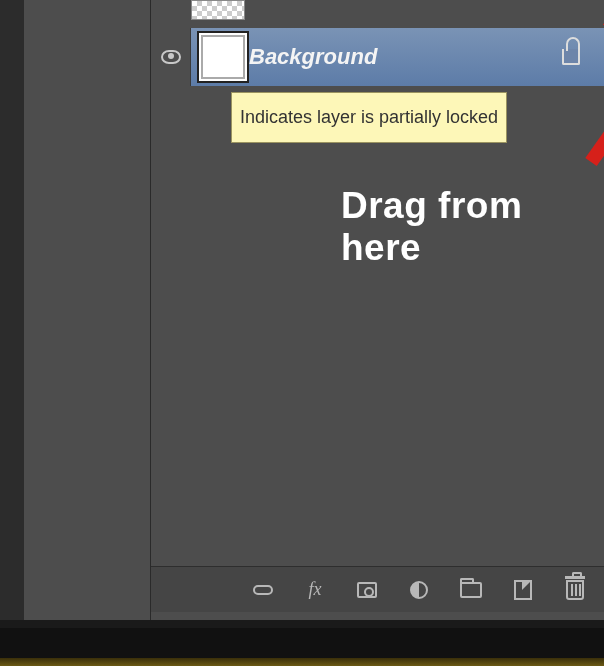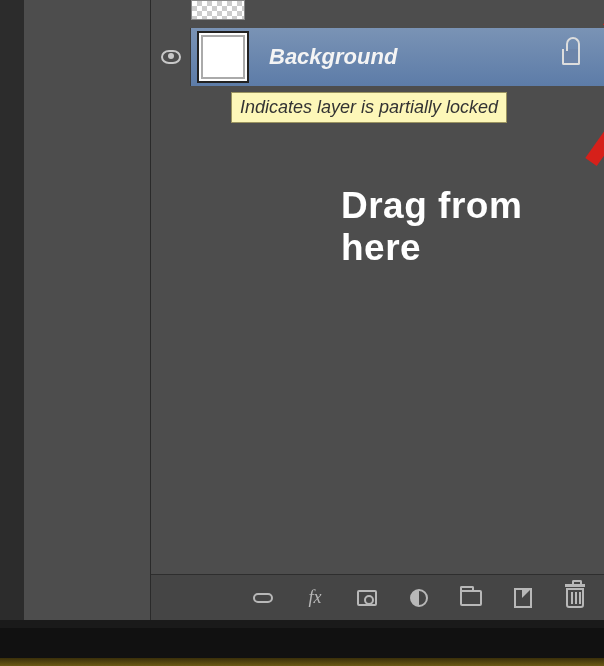--- a/index.html
+++ b/index.html
@@ -67,21 +67,20 @@
     border-radius: 50%;
   }
   .thumb {
     width: 52px; height: 52px;
     margin-left: 6px;
     background: #fff;
     border: 2px solid #222;
     box-shadow: inset 0 0 0 2px #fff, inset 0 0 0 4px #aaa;
   }
   .layer-name {
-    margin-left: 20px;
     color: #f4f4f4;
     font-style: italic;
     font-weight: bold;
     font-size: 22px;
   }
   .lock-icon {
     position: absolute;
     right: 25px;
     width: 18px; height: 16px;
     border: 2px solid #ddd;
@@ -96,43 +95,42 @@
     width: 10px; height: 12px;
     border: 2px solid #ddd;
     border-bottom: none;
     border-radius: 8px 8px 0 0;
   }
   .tooltip {
     position: absolute;
     left: 80px; top: 92px;
     background: #fdf7b8;
     border: 1px solid #9a9360;
-    padding: 4px 8px;
+    padding: 14px 8px;
     font-size: 18px;
     color: #333;
     white-space: nowrap;
-    font-style: italic;
   }
   .annot-drag {
     position: absolute;
     left: 190px; top: 185px;
     color: #fff;
     font-weight: 900;
     font-size: 37px;
     font-family: Arial Black, Arial, sans-serif;
     letter-spacing: 0.5px;
   }
   .arrow-red {
     position: absolute;
     left: 430px; top: 22px;
     pointer-events: none;
   }
   .bottom-toolbar {
     position: absolute;
-    left: 0; bottom: 0;
+    left: 0; bottom: 8px;
     width: 454px; height: 46px;
     background: #454545;
     border-top: 1px solid #2e2e2e;
     display: flex;
     align-items: center;
     justify-content: flex-end;
     gap: 28px;
     padding-right: 18px;
   }
   .tb-icon {

